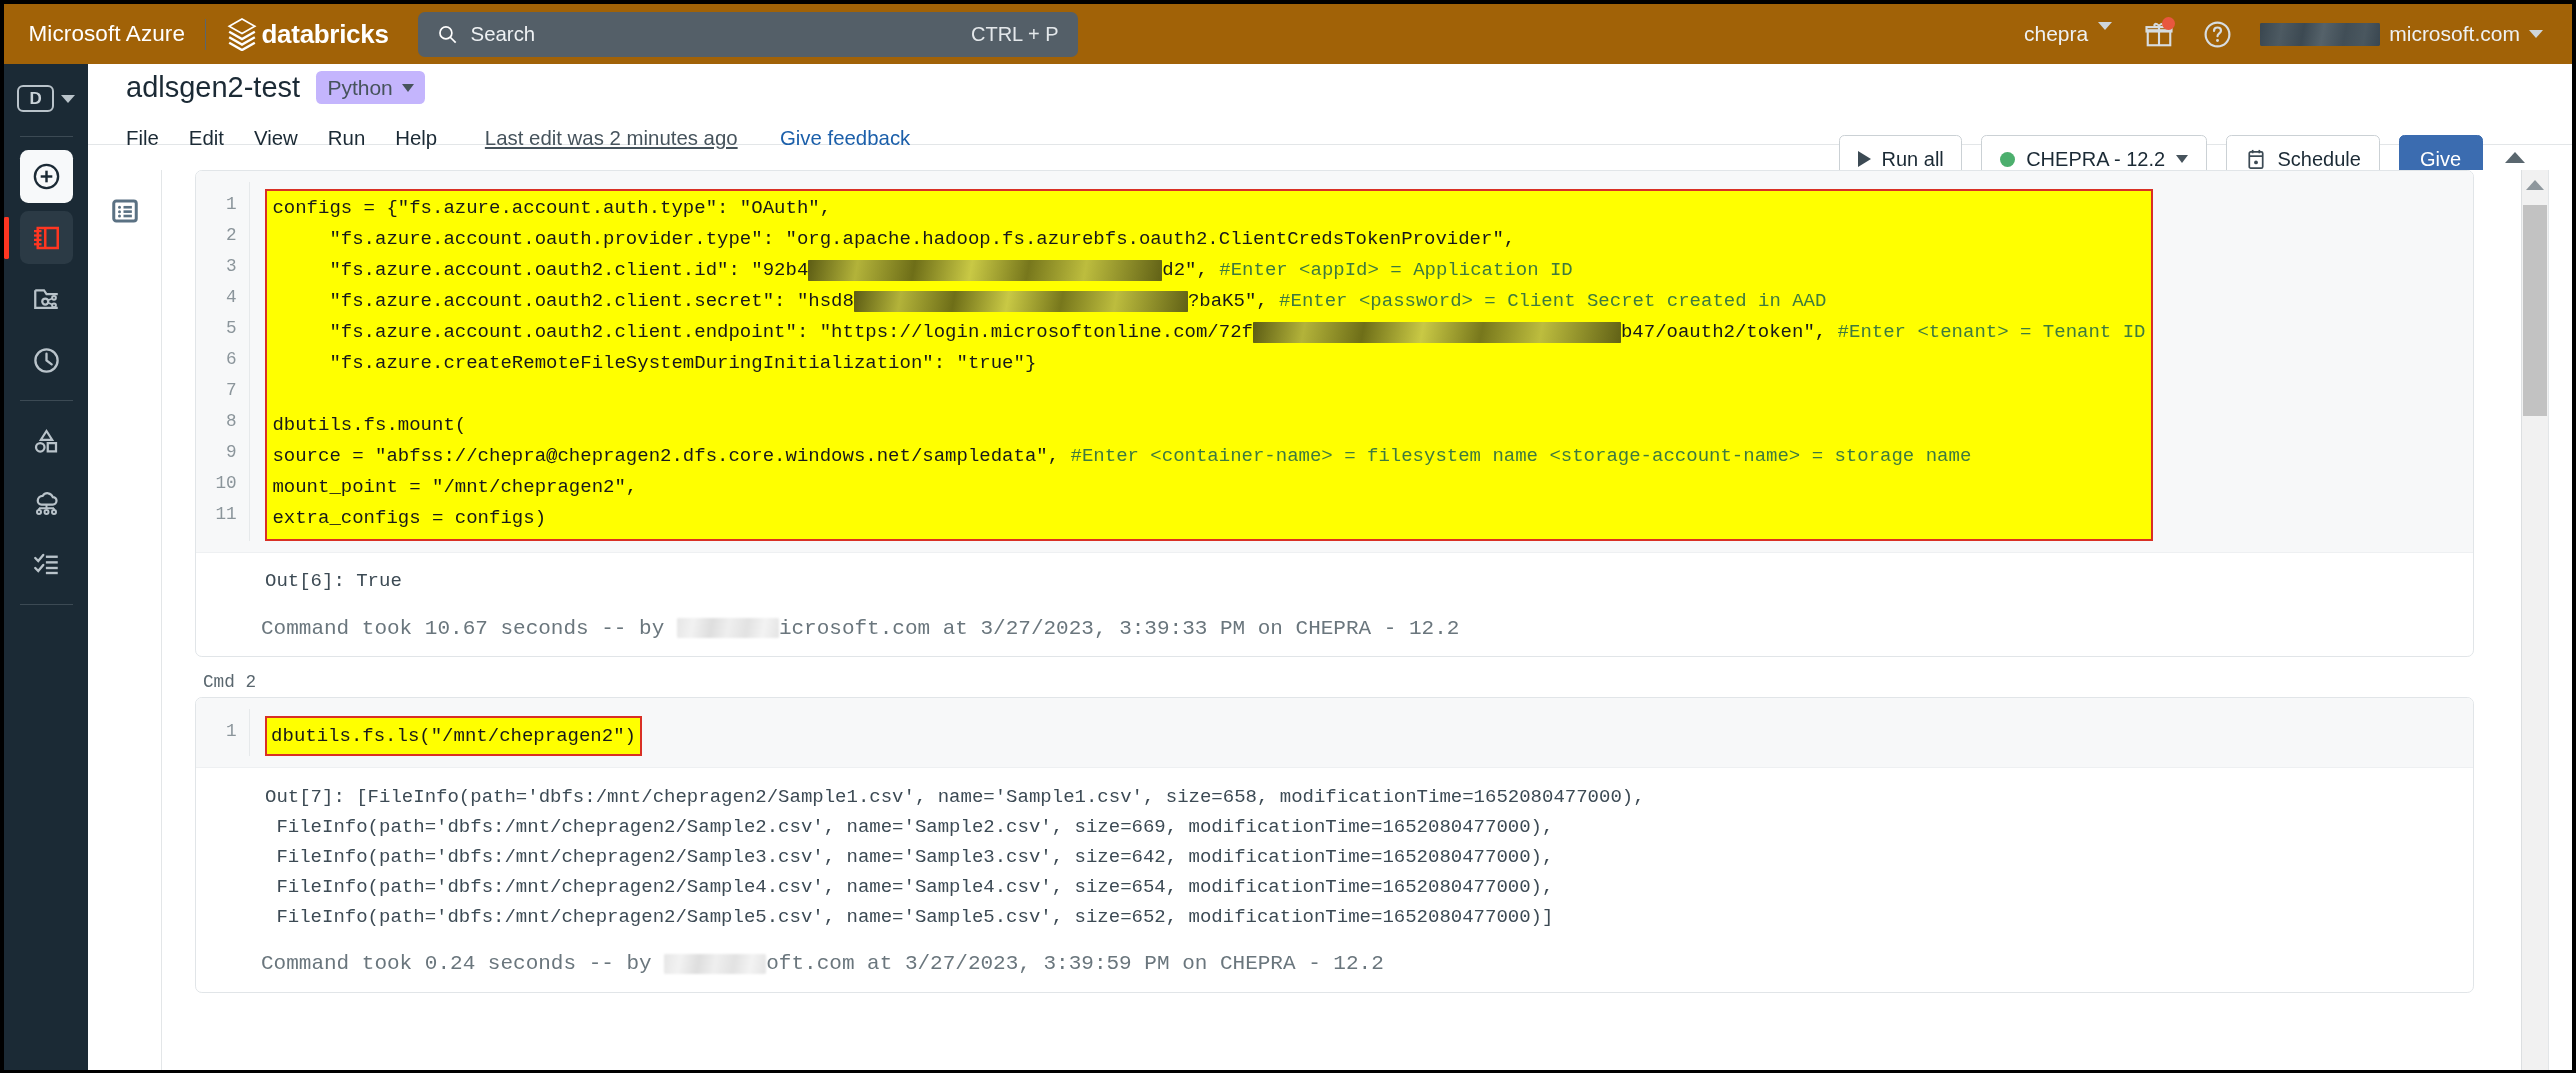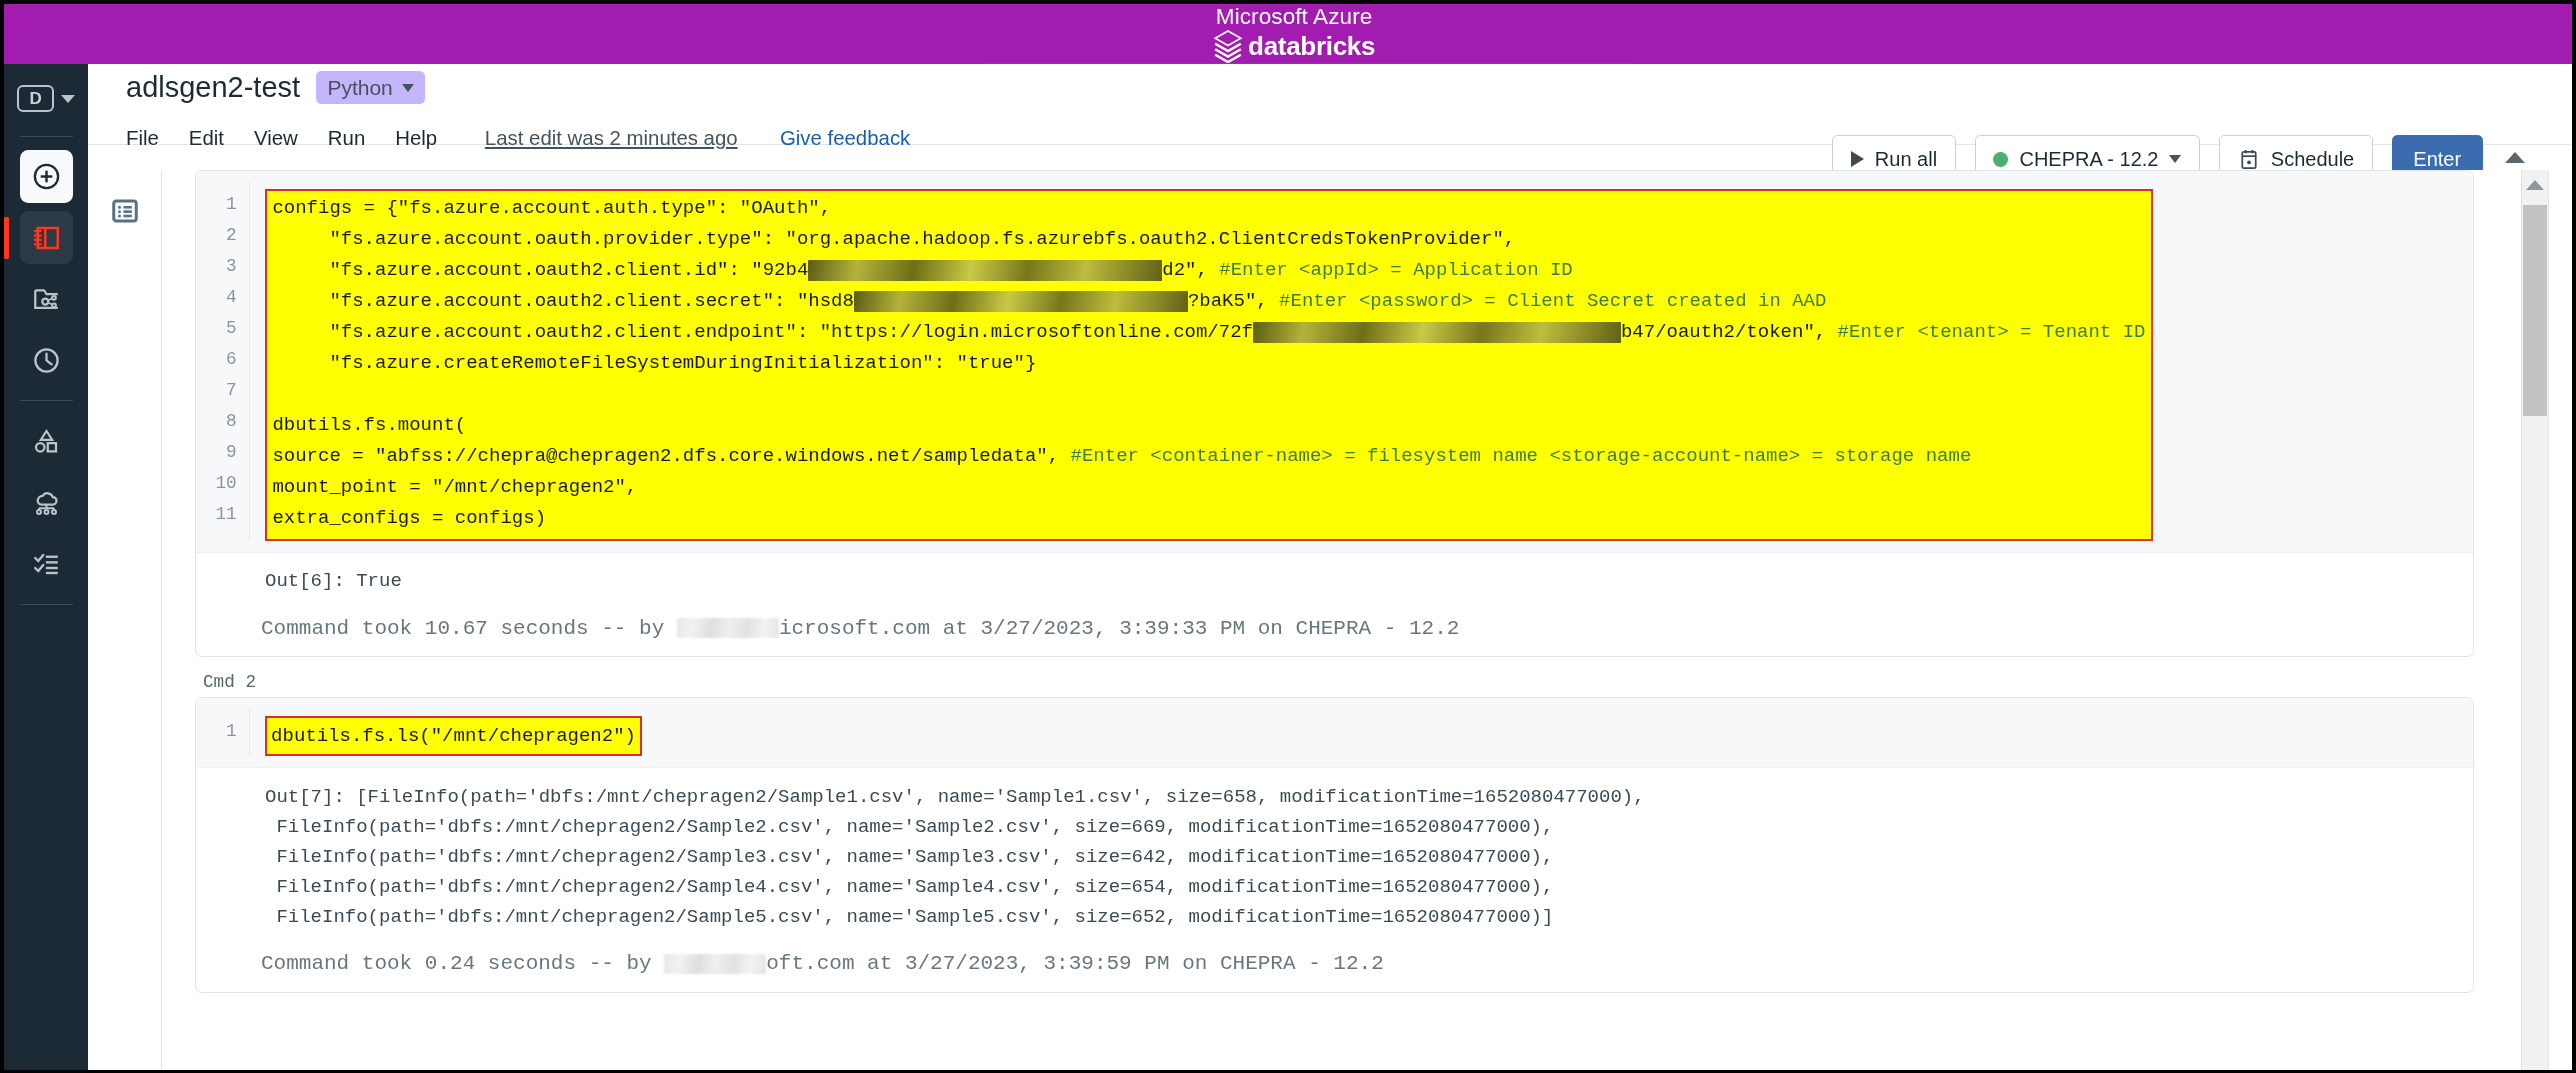--- a/index.html
+++ b/index.html
@@ -14,24 +14,23 @@
     width: 2576px; height: 1074px;
     background: #ffffff;
     border: 4.1px solid #000;
     overflow: hidden;
   }
 
   
   .azure-bar {
     position: absolute; top: 0; left: 0; right: 0;
     height: 60px;
-    background: #a21caf;
+    background: #a16207;
     display: flex; align-items: center;
     padding: 0 12.3px 0 24.5px;
-    flex-direction: column;
   }
   .az-brand {
     color: #ffffff; font-size: 22.5px; letter-spacing: 0.1px;
     white-space: nowrap;
   }
   .az-divider {
     width: 0.7px; height: 31px; background: #59666f;
     margin: 0 20.4px;
   }
   .db-logo { display: flex; align-items: center; gap: 5px; }
@@ -440,21 +439,21 @@
         <svg width="22" height="23" viewBox="0 0 22 24">
           <rect x="4" y="4" width="14" height="17" rx="1.5" fill="none" stroke="#3c4a54" stroke-width="1.8"></rect>
           <line x1="4" y1="8.5" x2="18" y2="8.5" stroke="#3c4a54" stroke-width="1.8"></line>
           <line x1="7.5" y1="2" x2="7.5" y2="5.5" stroke="#3c4a54" stroke-width="1.8"></line>
           <line x1="14.5" y1="2" x2="14.5" y2="5.5" stroke="#3c4a54" stroke-width="1.8"></line>
           <circle cx="11" cy="15" r="2" fill="#3c4a54"></circle>
         </svg>
         <span>Schedule</span>
       </div>
       <div class="btn primary">
-        <span>Enter</span>
+        <span>Give</span>
       </div>
       <div style="position:relative;width:24.5px;height:24.5px;">
         <span class="rr-chev" style="position:absolute;top:5.4px;right:1.4px;"></span>
       </div>
     </div>
   </div>
 
   <div class="nb-body">
 
     <div class="toc-rail">

